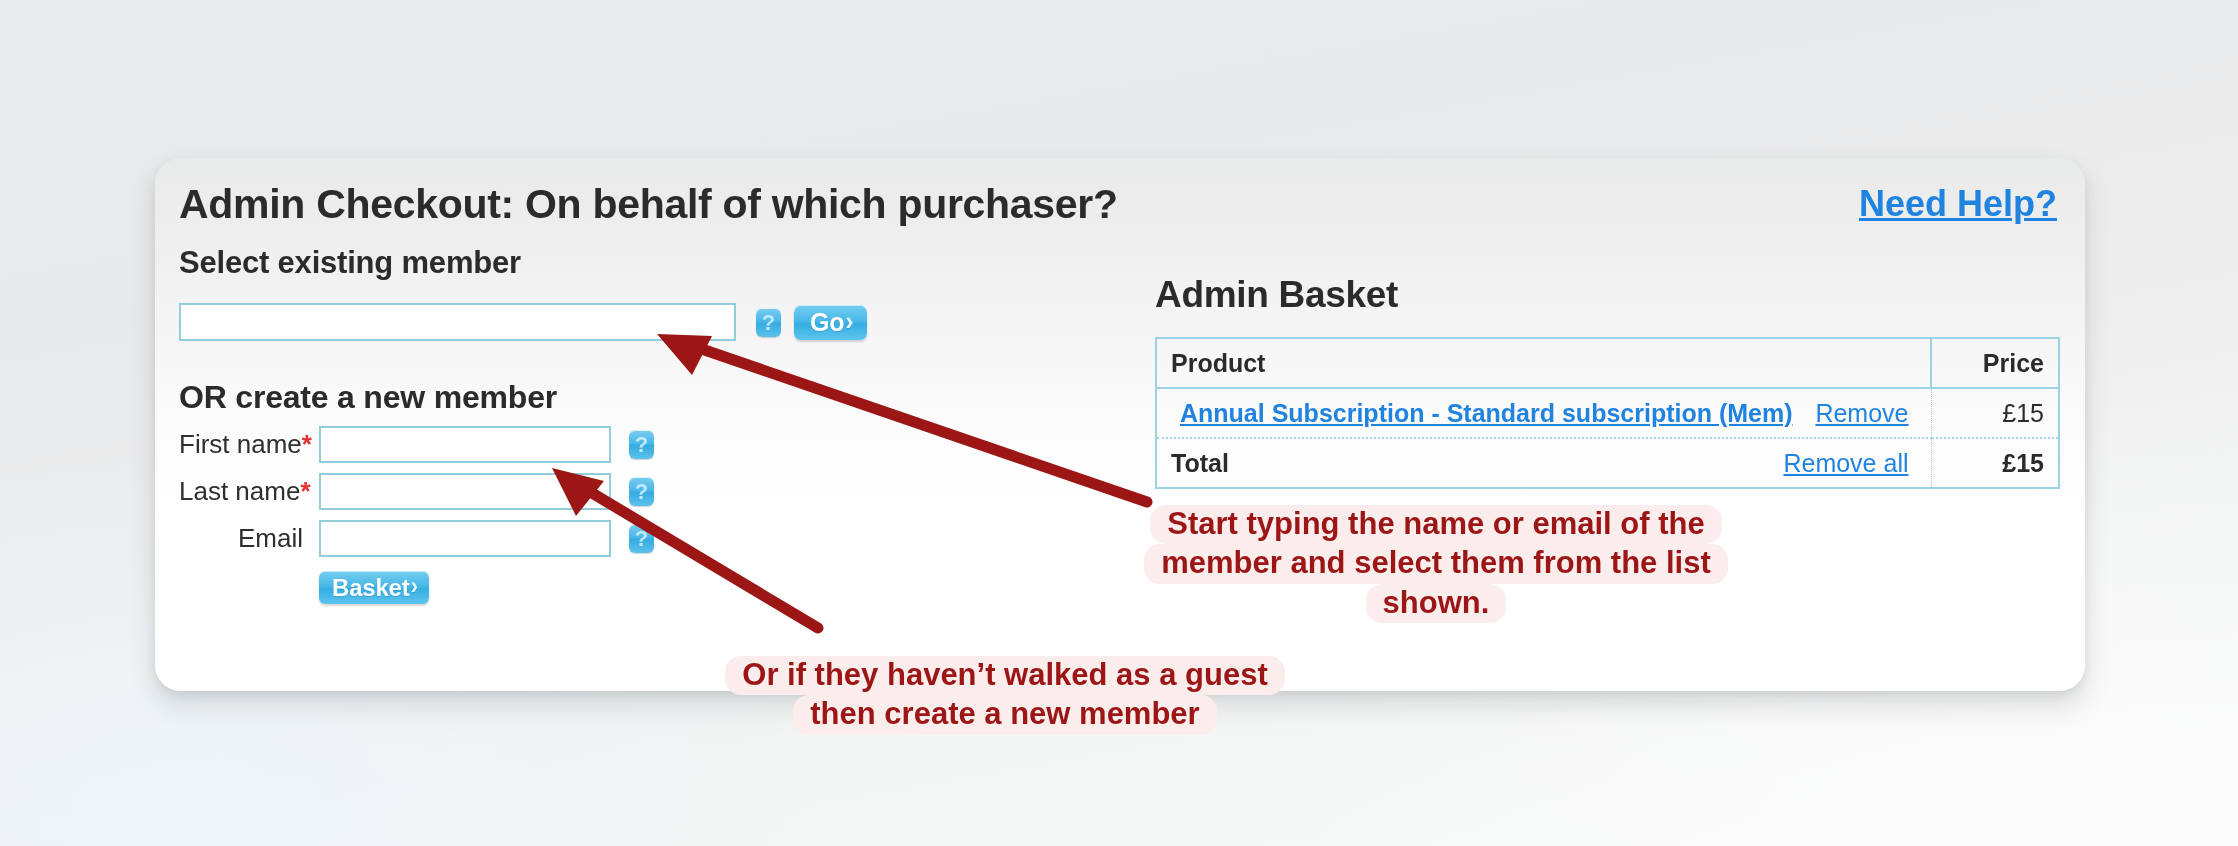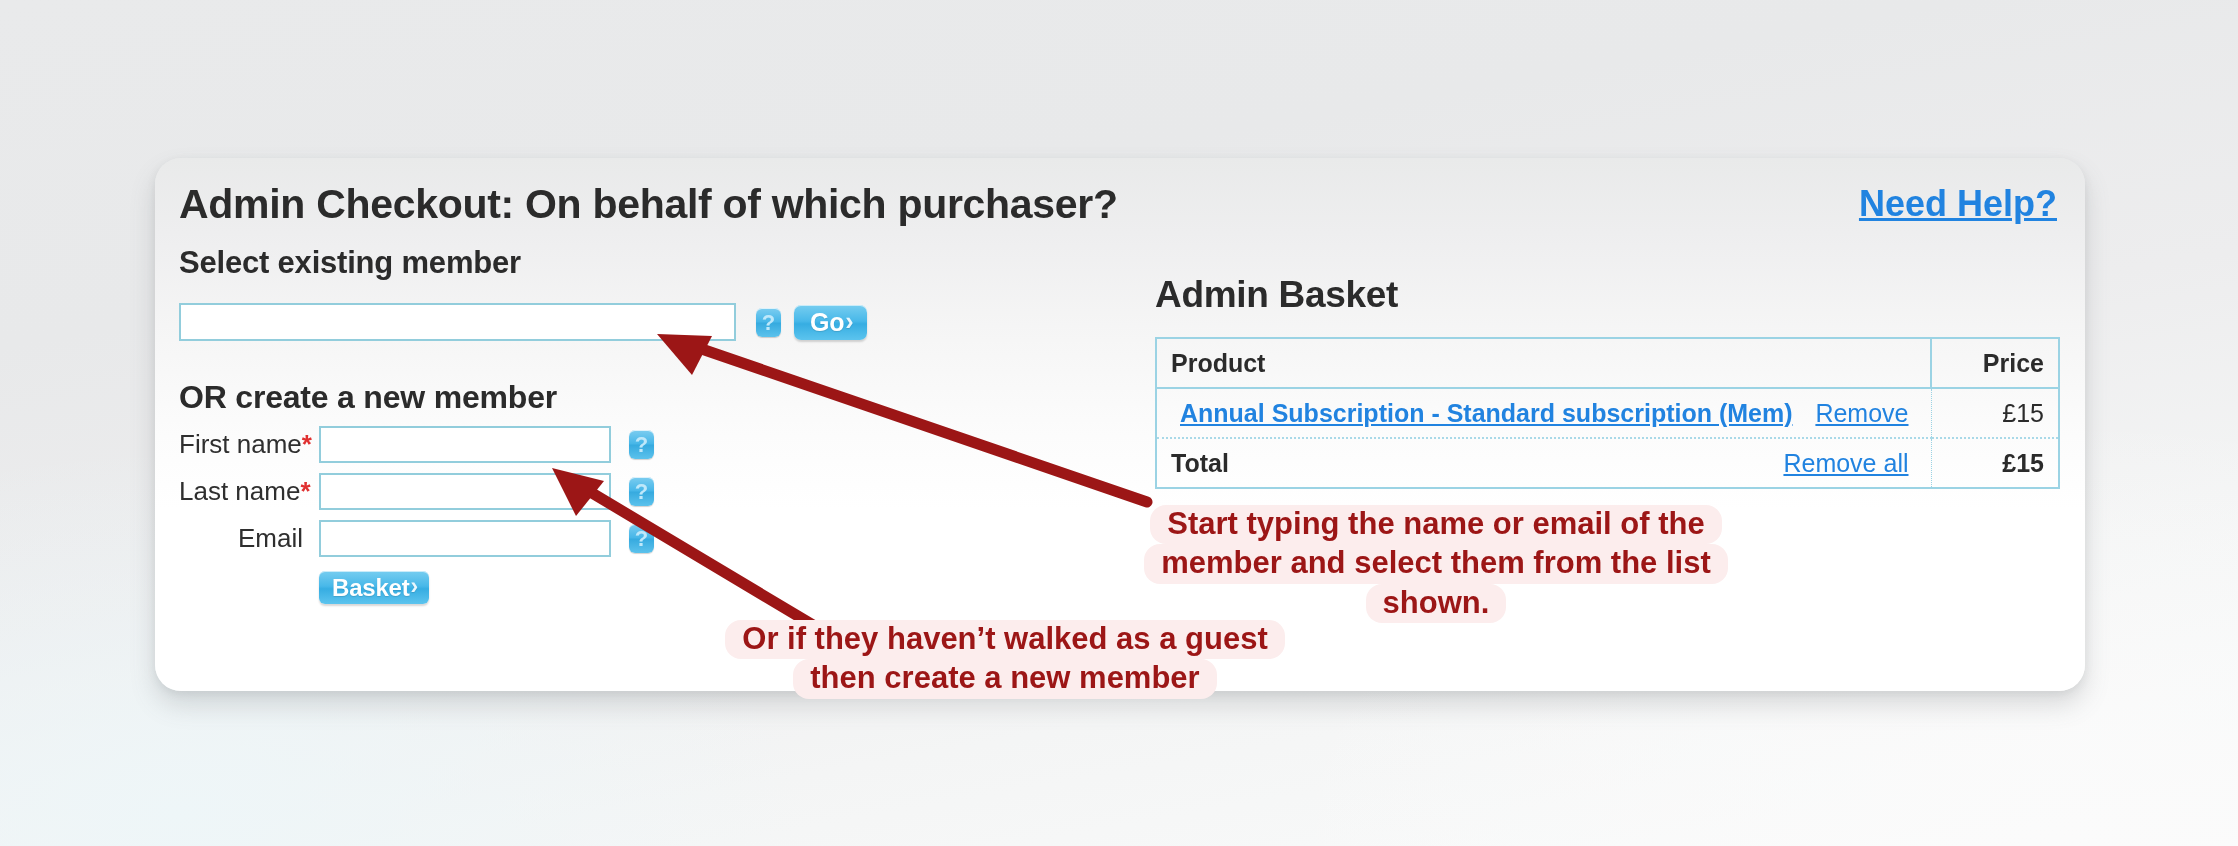--- a/index.html
+++ b/index.html
@@ -263,21 +263,21 @@
     white-space: nowrap;
   }
   #callout-search {
     left: 1128px;
     top: 505px;
     width: 616px;
     font-size: 31px;
   }
   #callout-create {
     left: 705px;
-    top: 620px;
+    top: 656px;
     width: 600px;
     font-size: 31px;
   }
 </style>
 </head>
 <body>
 
 <div id="backdrop"></div>
 
 <div id="panel">

